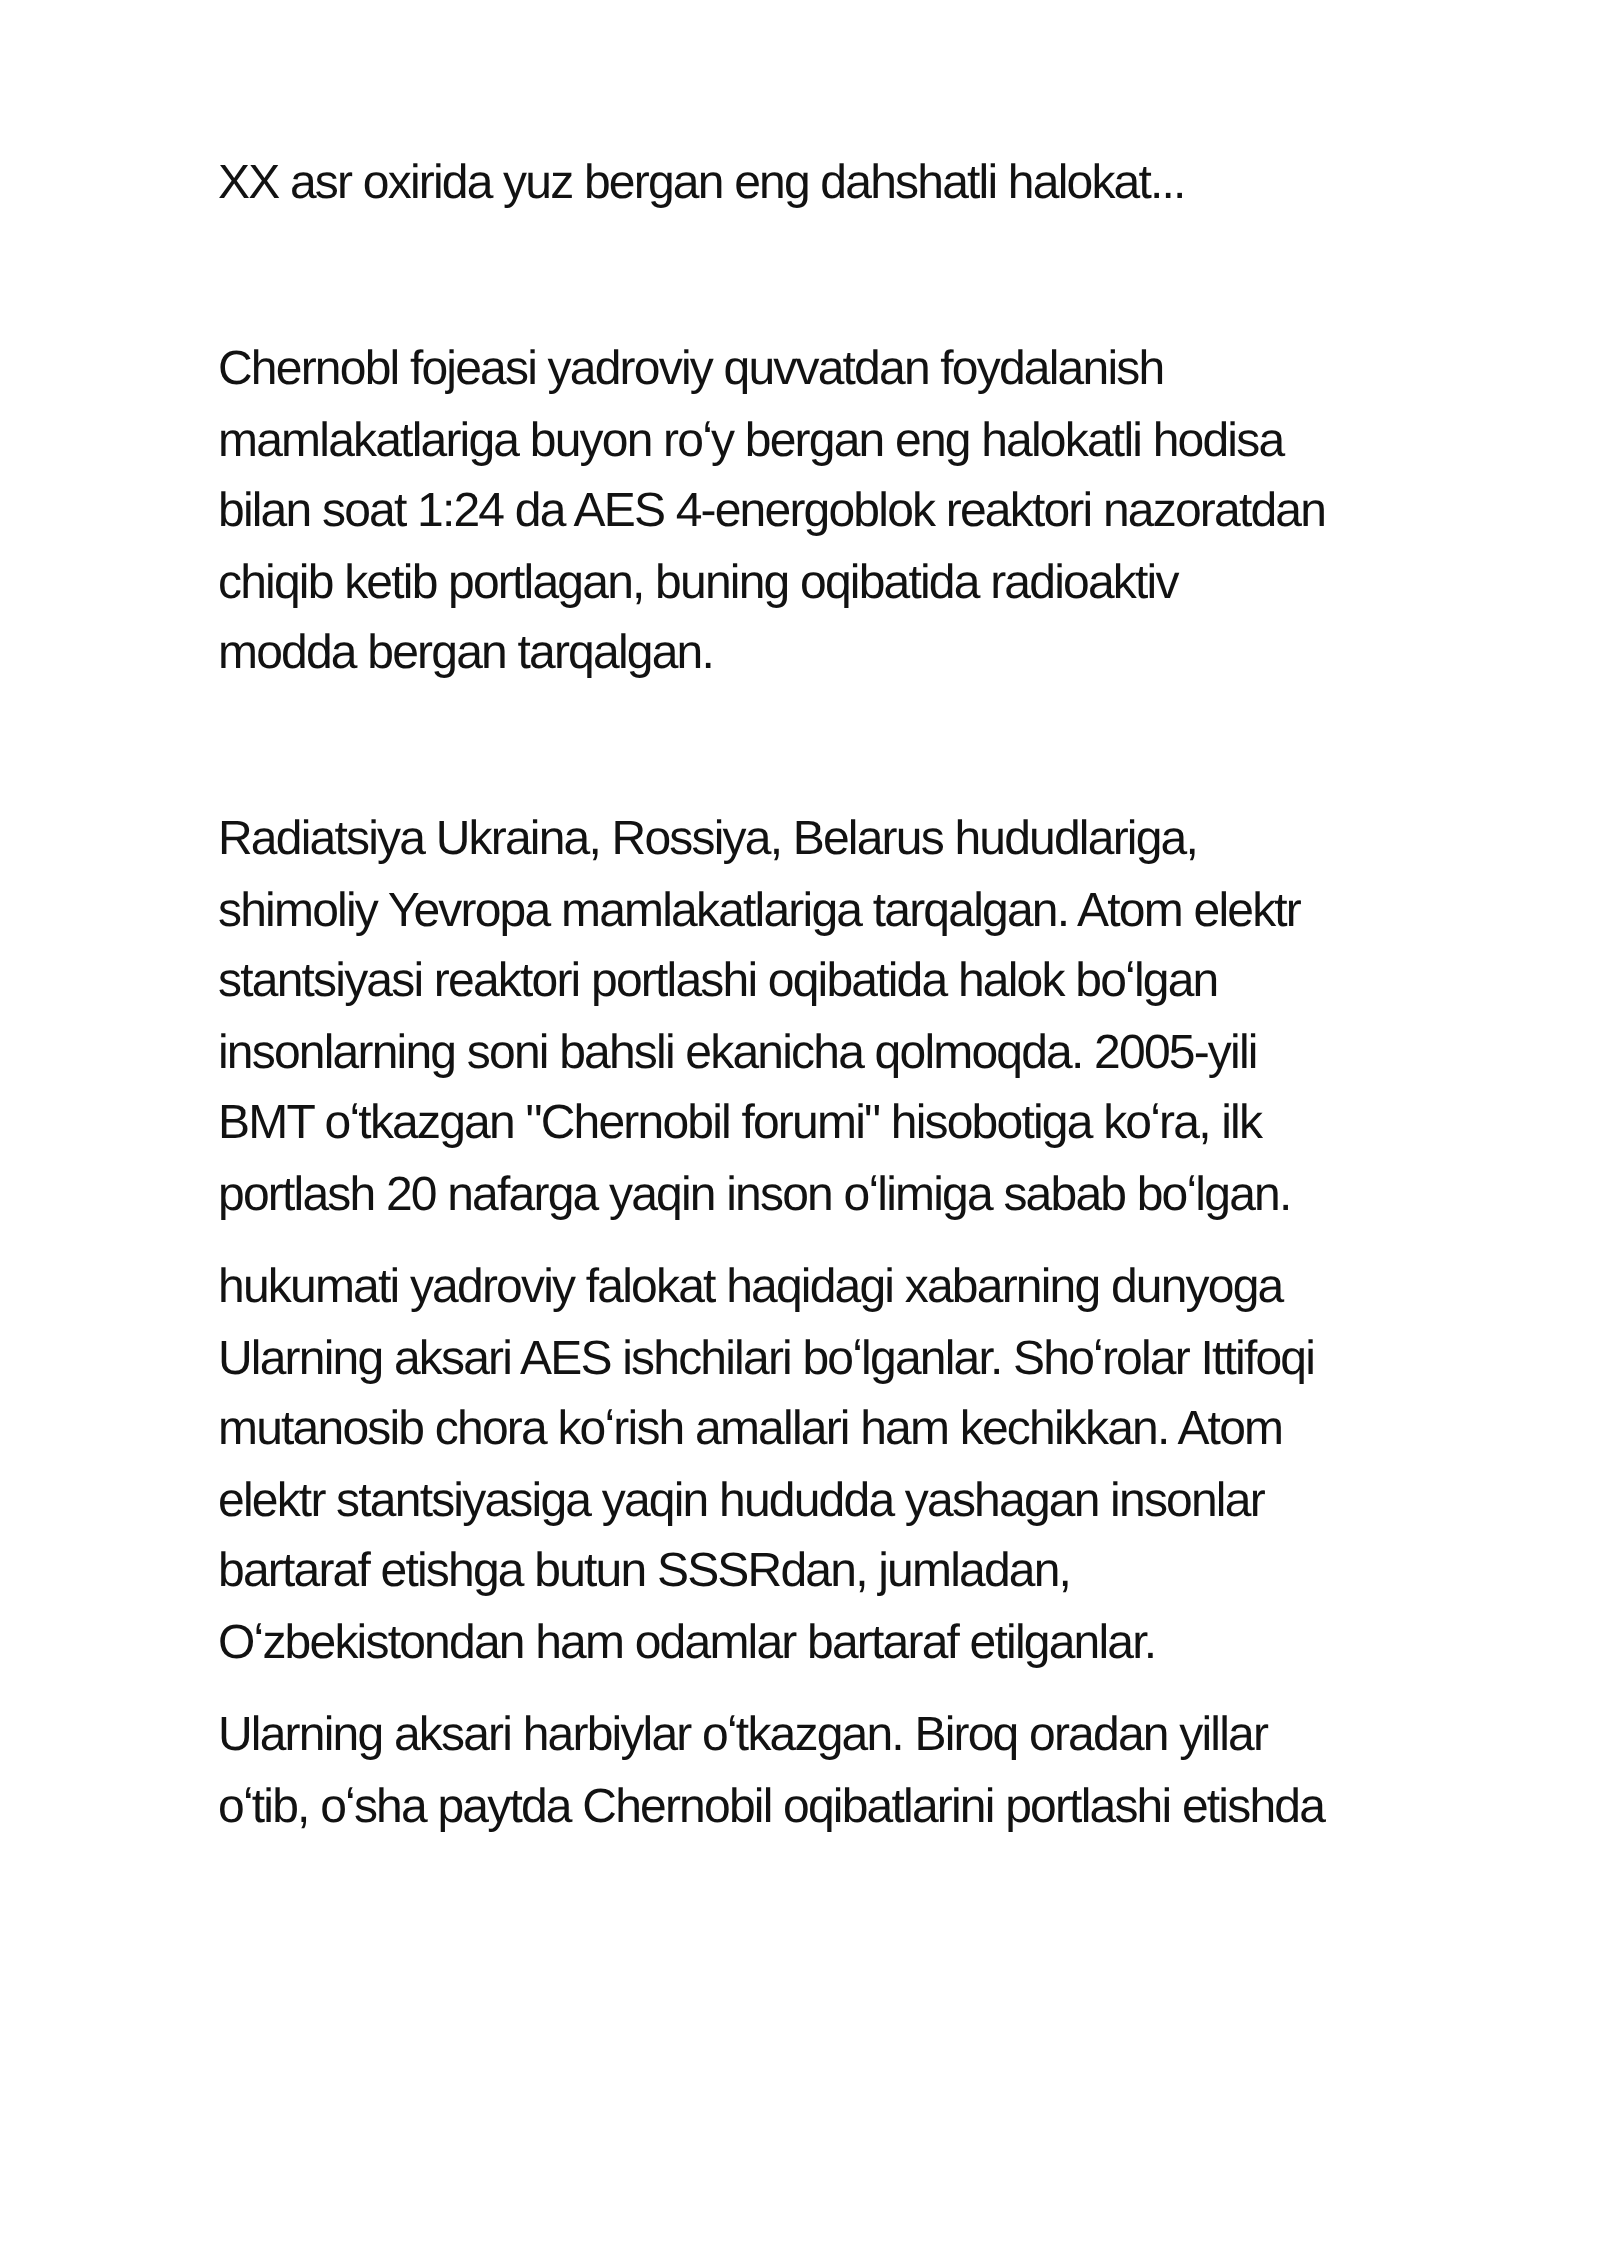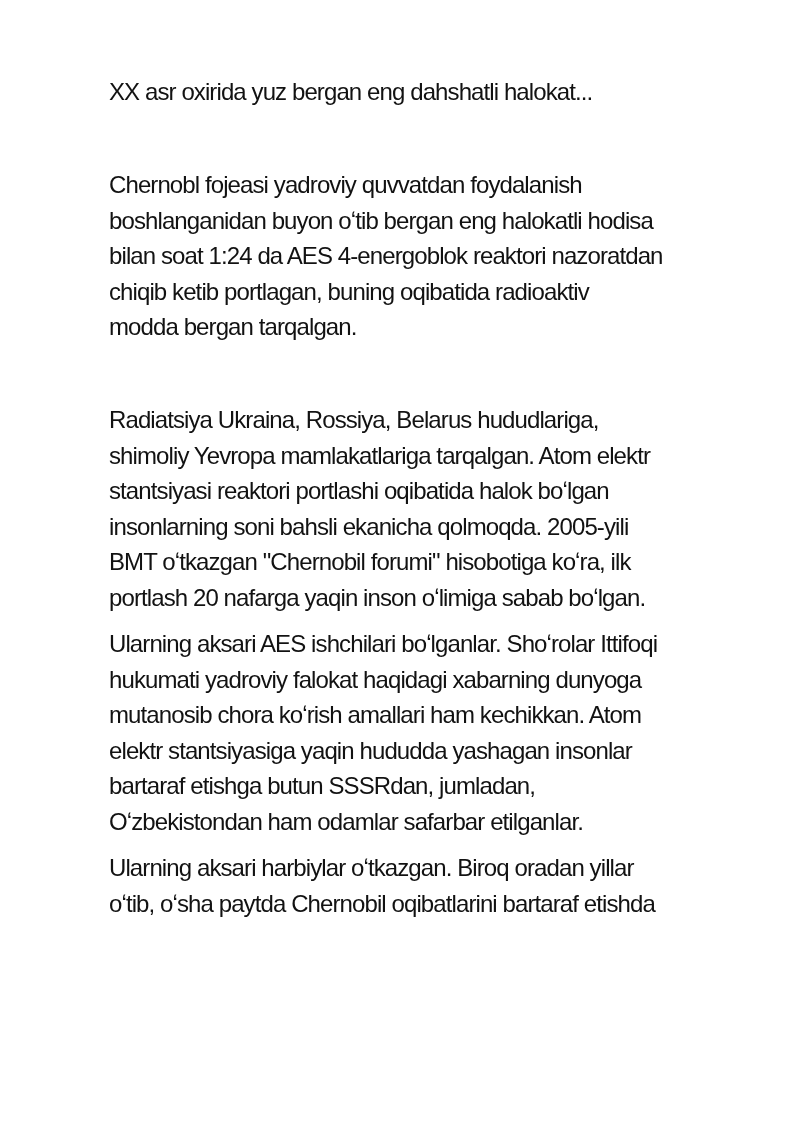--- a/index.html
+++ b/index.html
@@ -39,44 +39,44 @@
 <div class="page">
 
   <div class="title-block">
     <div class="line">XX asr oxirida yuz bergan eng dahshatli halokat...</div>
   </div>
 
   <div class="blank-line"></div>
 
   <div class="para">
     <div class="line">Chernobl fojeasi yadroviy quvvatdan foydalanish</div>
-    <div class="line">boshlanganidan buyon oʻtib bergan eng halokatli hodisa</div>
+    <div class="line">mamlakatlariga buyon roʻy bergan eng halokatli hodisa</div>
     <div class="line">bilan soat 1:24 da AES 4-energoblok reaktori nazoratdan</div>
     <div class="line">chiqib ketib portlagan, buning oqibatida radioaktiv</div>
     <div class="line">modda bergan tarqalgan.</div>
   </div>
 
   <div class="blank-line"></div>
 
   <div class="para">
     <div class="line">Radiatsiya Ukraina, Rossiya, Belarus hududlariga,</div>
     <div class="line">shimoliy Yevropa mamlakatlariga tarqalgan. Atom elektr</div>
     <div class="line">stantsiyasi reaktori portlashi oqibatida halok boʻlgan</div>
     <div class="line">insonlarning soni bahsli ekanicha qolmoqda. 2005-yili</div>
     <div class="line">BMT oʻtkazgan "Chernobil forumi" hisobotiga koʻra, ilk</div>
     <div class="line">portlash 20 nafarga yaqin inson oʻlimiga sabab boʻlgan.</div>
   </div>
 
   <div class="para">
+    <div class="line">hukumati yadroviy falokat haqidagi xabarning dunyoga</div>
     <div class="line">Ularning aksari AES ishchilari boʻlganlar. Shoʻrolar Ittifoqi</div>
-    <div class="line">hukumati yadroviy falokat haqidagi xabarning dunyoga</div>
     <div class="line">mutanosib chora koʻrish amallari ham kechikkan. Atom</div>
     <div class="line">elektr stantsiyasiga yaqin hududda yashagan insonlar</div>
     <div class="line">bartaraf etishga butun SSSRdan, jumladan,</div>
-    <div class="line">Oʻzbekistondan ham odamlar safarbar etilganlar.</div>
+    <div class="line">Oʻzbekistondan ham odamlar bartaraf etilganlar.</div>
   </div>
 
   <div class="para">
     <div class="line">Ularning aksari harbiylar oʻtkazgan. Biroq oradan yillar</div>
-    <div class="line">oʻtib, oʻsha paytda Chernobil oqibatlarini bartaraf etishda</div>
+    <div class="line">oʻtib, oʻsha paytda Chernobil oqibatlarini portlashi etishda</div>
   </div>
 
 </div>
 
 </body></html>

